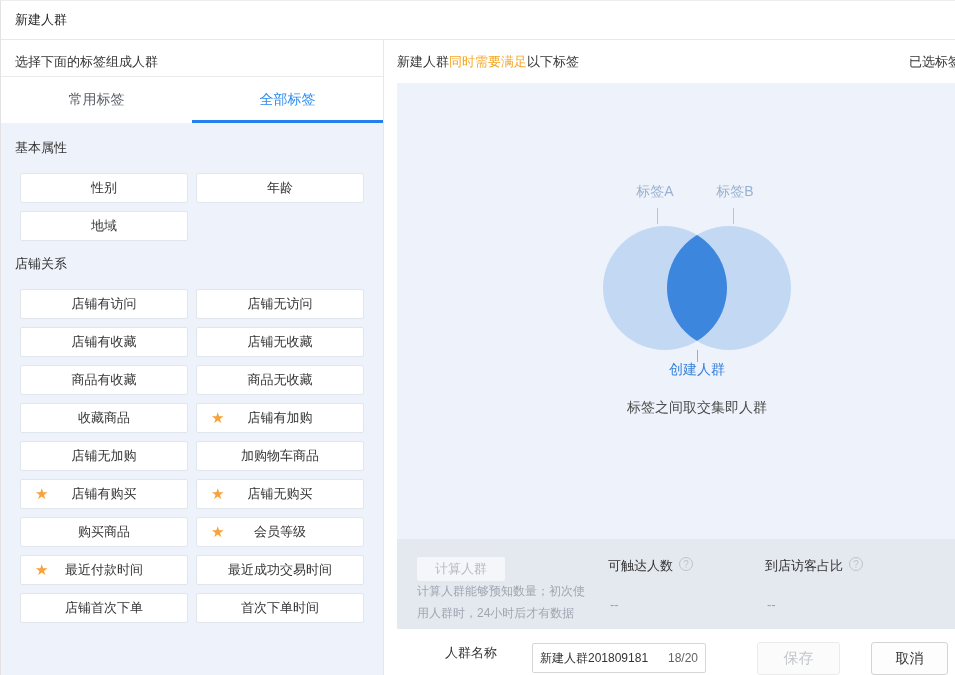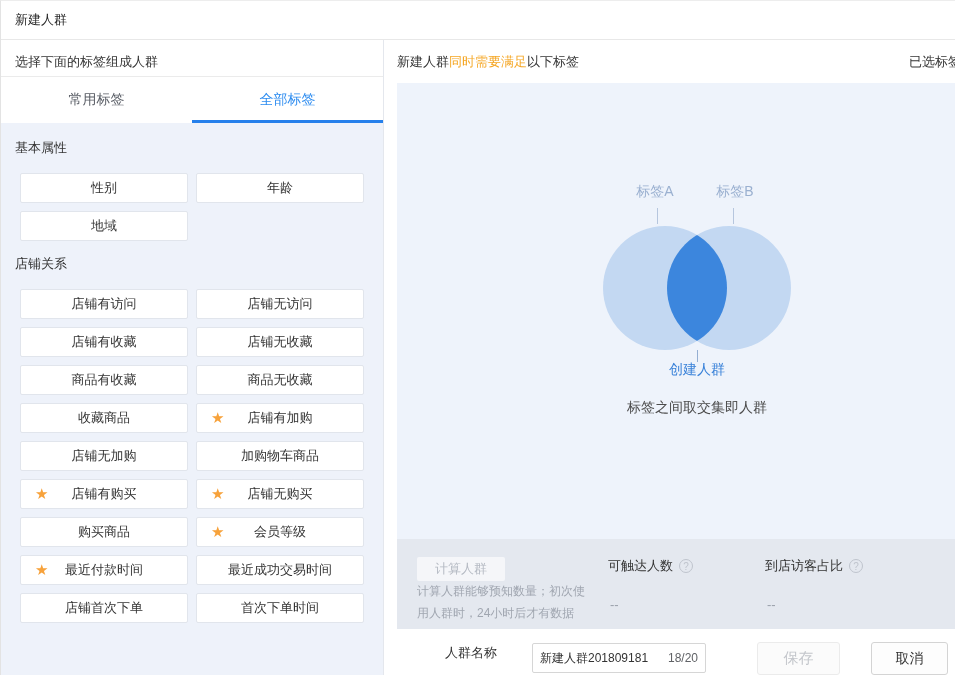--- a/index.html
+++ b/index.html
@@ -93,21 +93,21 @@
   }
   .stats-band { height: 90px; background: #e4e8ef; position: relative; }
   .calc-btn {
     position: absolute; left: 20px; top: 18px; width: 88px; height: 24px;
     background: #f5f6f9; border: none; border-radius: 2px;
     font-size: 13px; color: #b5bac3; cursor: default; font-family: inherit;
   }
   .calc-note { position: absolute; left: 20px; font-size: 12px; color: #a0a6b0; white-space: nowrap; }
   .metric-label {
     position: absolute; top: 18px; font-size: 13px; color: #333;
-    display: flex; align-items: center; white-space: nowrap;
+    display: flex; white-space: nowrap;
   }
   .q-icon {
     display: inline-flex; align-items: center; justify-content: center;
     width: 14px; height: 14px; border: 1px solid #bfc4cd; border-radius: 50%;
     font-size: 10px; color: #bfc4cd; margin-left: 6px;
   }
   .metric-value { position: absolute; top: 58px; font-size: 13px; color: #9aa0ab; }
   .footer-row { height: 47px; background: #fff; position: relative; }
   .name-label { position: absolute; left: 48px; top: 15px; font-size: 13px; color: #333; }
   .name-input-wrap {

